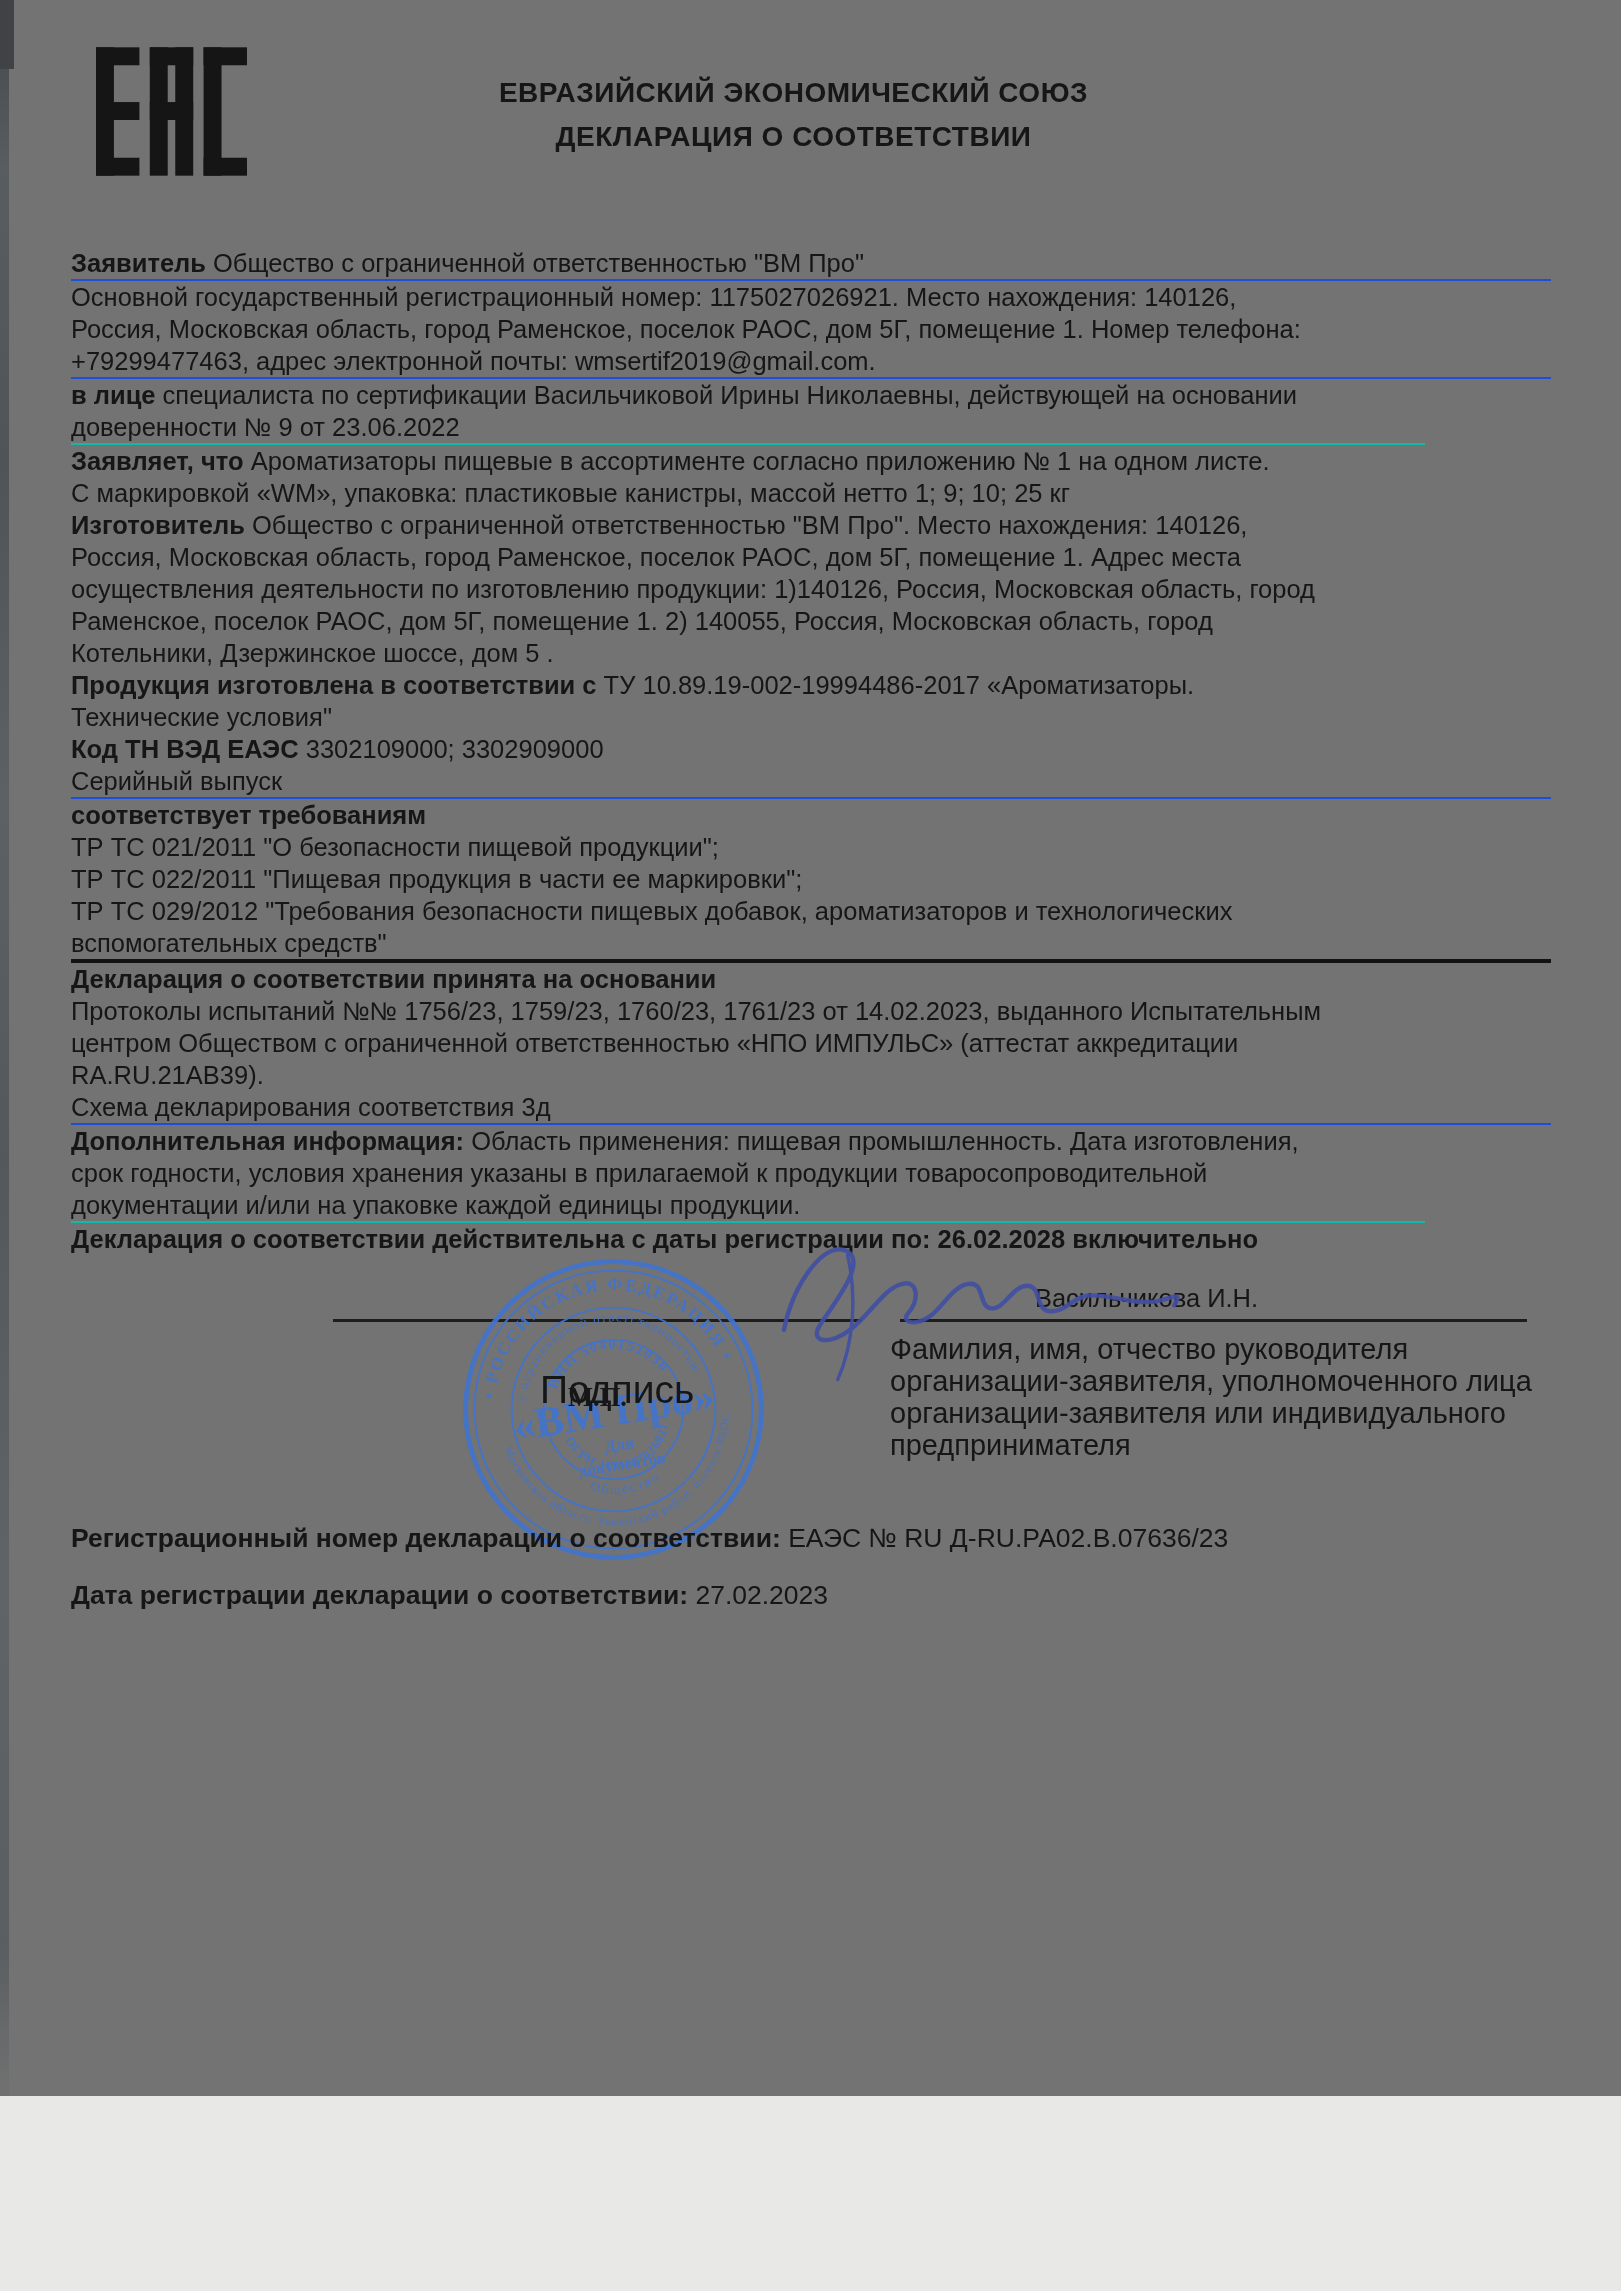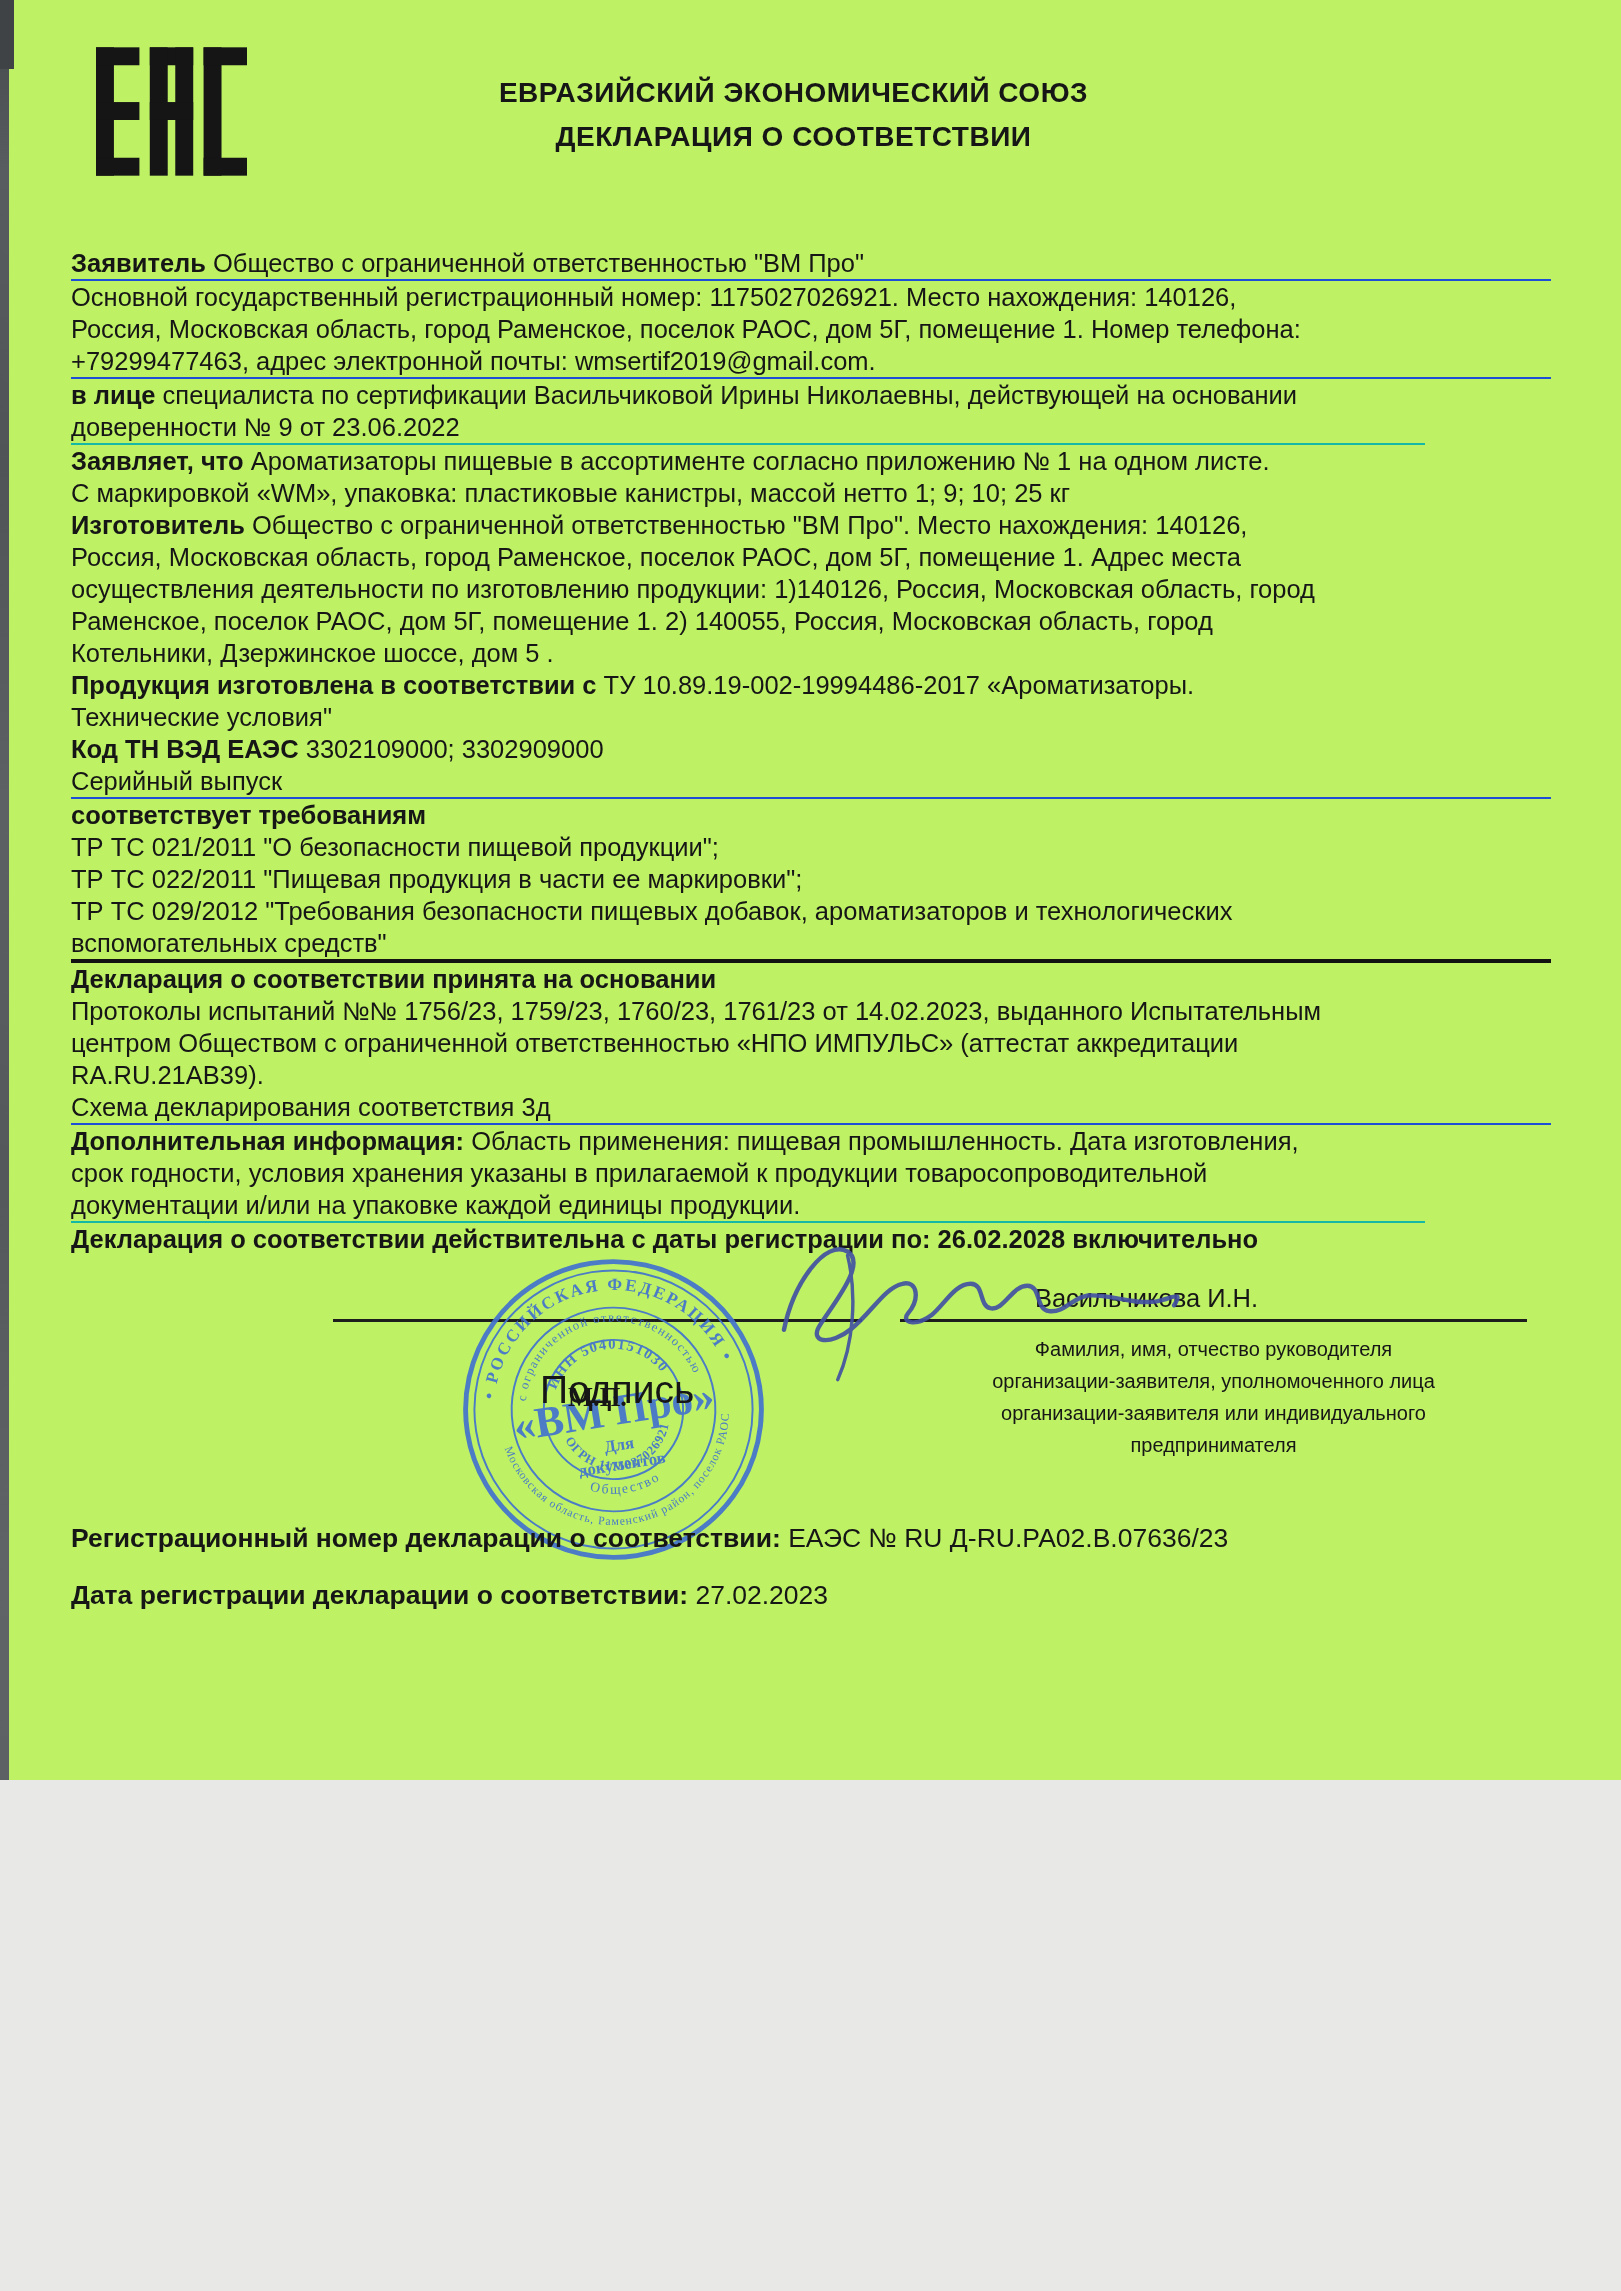--- a/index.html
+++ b/index.html
@@ -1,16 +1,16 @@
 <!DOCTYPE html>
 <html><head>
 <meta charset="utf-8">
 <style>
   html,body{margin:0;padding:0;background:#e8e8e6;}
-  #page{position:relative;width:1621px;height:1780px;background:#bef264;overflow:hidden;
+  #page{position:relative;width:1621px;height:2096px;background:#737373;overflow:hidden;
         font-family:"Liberation Sans", sans-serif;color:#161616;}
   
   #edge{position:absolute;left:0;top:0;width:8.8px;height:2112px;
         background:linear-gradient(180deg,#43474a 0%,#585d60 8%,#505456 22%,#5d6163 38%,#54585a 55%,#606466 75%,#5a5e60 92%,rgba(90,94,96,0) 100%);}
   #edge2{position:absolute;left:0;top:0;width:13.7px;height:69px;background:#3f4346;}
 
   
   #eac{position:absolute;left:96px;top:45px;width:151px;height:133px;}
   #title{position:absolute;left:284px;top:71px;width:1019px;text-align:center;
          font-weight:700;font-size:28px;line-height:44px;letter-spacing:0.5px;}
@@ -21,22 +21,22 @@
   .bl b{font-weight:700;}
   .u{border-bottom:2px solid #1d4ed8;}
   .u92{border-bottom:2px solid #14b8a6;width:91.5%;}
   .ut{border-bottom:4.9px solid #121212;}
 
   
   .sigline{position:absolute;height:2.9px;background:#1d1d1d;top:1319px;}
   #sigline-left{left:333px;width:529px;}
   #sigline-right{left:900px;width:627px;}
   #signer-name{position:absolute;left:833px;top:1284px;width:627px;text-align:center;font-size:25.5px;}
-  #signer-caption{position:absolute;left:890px;top:1333px;width:647px;text-align:center;
-                  font-size:20px;line-height:32px;}
+  #signer-caption{position:absolute;left:890px;top:1333px;width:647px;text-align:left;
+                  font-size:29px;line-height:32px;}
   #podpis{position:absolute;left:540px;top:1368px;font-size:39px;z-index:5;}
   #mp{position:absolute;left:568px;top:1382px;font-size:26.5px;font-weight:700;z-index:5;
       font-family:"Liberation Serif", serif;}
 
   #stamp{position:absolute;left:447px;top:1243px;width:333px;height:333px;z-index:2;
          transform:rotate(-9deg);opacity:.92;}
   #signature-svg{position:absolute;left:755px;top:1230px;width:451px;height:176px;z-index:3;}
 
   
   .fline{position:absolute;left:71px;font-size:26.5px;white-space:nowrap;z-index:4;}

